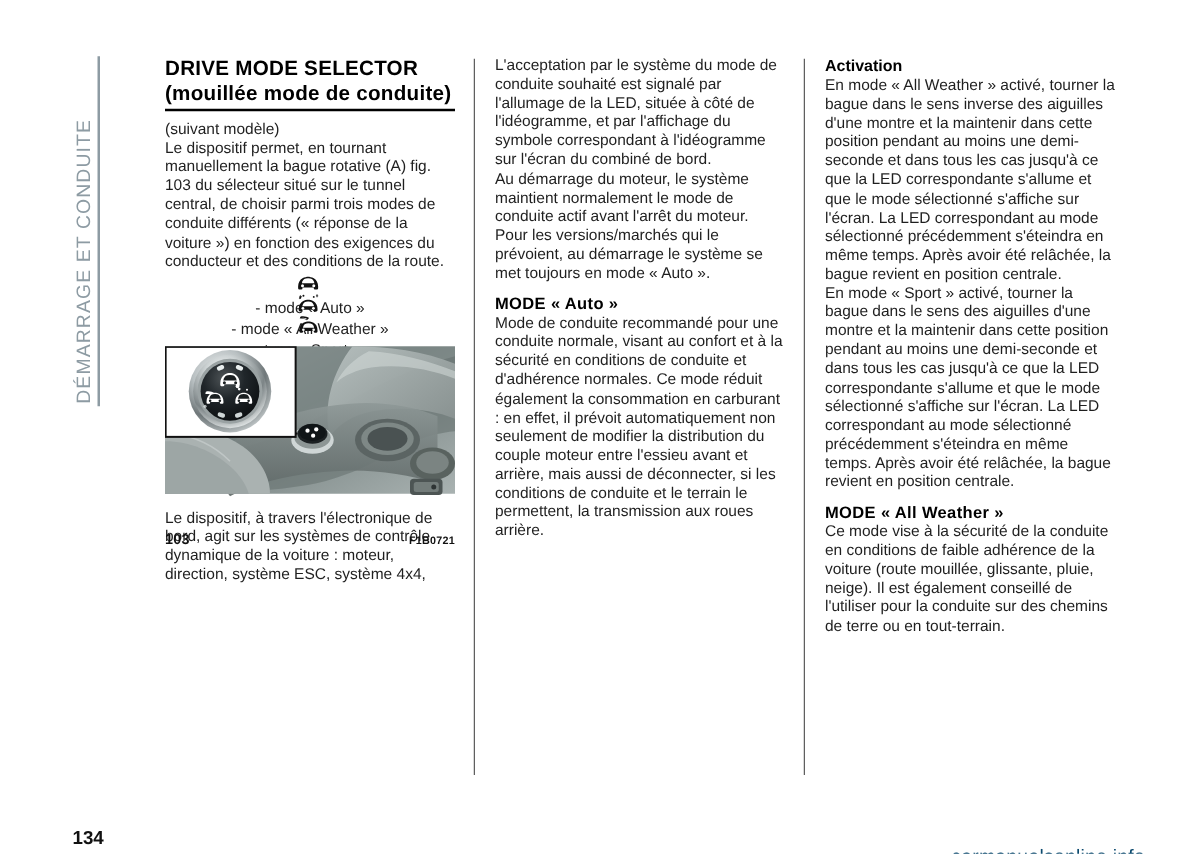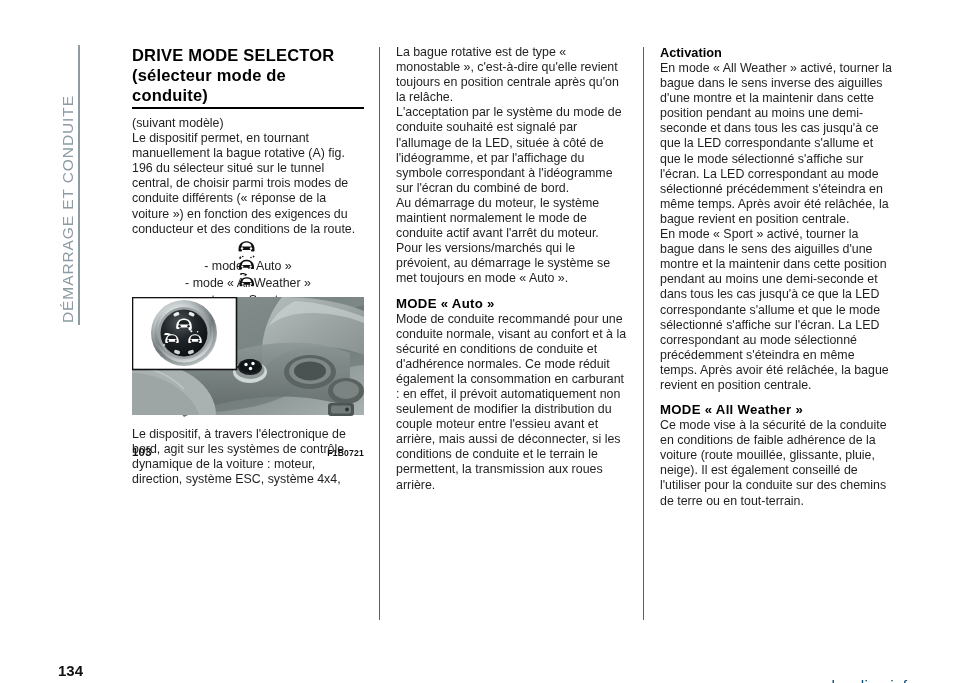--- a/index.html
+++ b/index.html
@@ -185,25 +185,25 @@
   <div class="rule"></div>
   <div class="label">DÉMARRAGE ET CONDUITE</div>
 </div>
 
 <div class="columns">
 
   <div class="col-divider divider-1"></div>
   <div class="col-divider divider-2"></div>
 
   <div class="col col-1">
-    <h1 class="title">DRIVE MODE SELECTOR (sélecteur mode de conduite)</h1>
+    <h1 class="title">DRIVE MODE SELECTOR (mouillée mode de conduite)</h1>
     <hr class="title-rule">
 
     <p class="body">(suivant modèle)</p>
-    <p class="body">Le dispositif permet, en tournant manuellement la bague rotative (A) fig. 196 du sélecteur situé sur le tunnel central, de choisir parmi trois modes de conduite différents (« réponse de la voiture ») en fonction des exigences du conducteur et des conditions de la route.</p>
+    <p class="body">Le dispositif permet, en tournant manuellement la bague rotative (A) fig. 103 du sélecteur situé sur le tunnel central, de choisir parmi trois modes de conduite différents (« réponse de la voiture ») en fonction des exigences du conducteur et des conditions de la route.</p>
 
     <div class="mode-list">
 
       <div class="mode-row">
         <span class="glyph">
           <svg viewBox="0 0 42 32" width="21" height="16" aria-hidden="true">
             <path fill="#111" d="M5 22c0-6 3-11 7-13 3-1.6 7-2.4 9-2.4s6 .8 9 2.4c4 2 7 7 7 13v3a2 2 0 0 1-2 2h-3a2 2 0 0 1-2-2v-1H12v1a2 2 0 0 1-2 2H7a2 2 0 0 1-2-2v-3z"></path>
             <path fill="#fff" d="M12 14c1.4-3.2 3.6-5 9-5s7.6 1.8 9 5l1 3H11l1-3z"></path>
             <circle fill="#fff" cx="12" cy="21" r="2.4"></circle>
             <circle fill="#fff" cx="30" cy="21" r="2.4"></circle>
@@ -360,21 +360,20 @@
       <div class="fig-caption">
         <span class="fig-num">103</span>
         <span class="fig-code">F1B0721</span>
       </div>
     </div>
 
     <p class="body after-figure">Le dispositif, à travers l'électronique de bord, agit sur les systèmes de contrôle dynamique de la voiture : moteur, direction, système ESC, système 4x4,</p>
   </div>
 
   <div class="col col-2">
-    <p class="body">La bague rotative est de type « monostable », c'est-à-dire qu'elle revient toujours en position centrale après qu'on la relâche.</p>
     <p class="body">L'acceptation par le système du mode de conduite souhaité est signalé par l'allumage de la LED, située à côté de l'idéogramme, et par l'affichage du symbole correspondant à l'idéogramme sur l'écran du combiné de bord.</p>
     <p class="body">Au démarrage du moteur, le système maintient normalement le mode de conduite actif avant l'arrêt du moteur.</p>
     <p class="body">Pour les versions/marchés qui le prévoient, au démarrage le système se met toujours en mode « Auto ».</p>
     <h2 class="sub">MODE « Auto »</h2>
     <p class="body">Mode de conduite recommandé pour une conduite normale, visant au confort et à la sécurité en conditions de conduite et d'adhérence normales. Ce mode réduit également la consommation en carburant : en effet, il prévoit automatiquement non seulement de modifier la distribution du couple moteur entre l'essieu avant et arrière, mais aussi de déconnecter, si les conditions de conduite et le terrain le permettent, la transmission aux roues arrière.</p>
   </div>
 
   <div class="col col-3">
     <h2 class="sub-light">Activation</h2>
     <p class="body">En mode « All Weather » activé, tourner la bague dans le sens inverse des aiguilles d'une montre et la maintenir dans cette position pendant au moins une demi-seconde et dans tous les cas jusqu'à ce que la LED correspondante s'allume et que le mode sélectionné s'affiche sur l'écran. La LED correspondant au mode sélectionné précédemment s'éteindra en même temps. Après avoir été relâchée, la bague revient en position centrale.</p>

